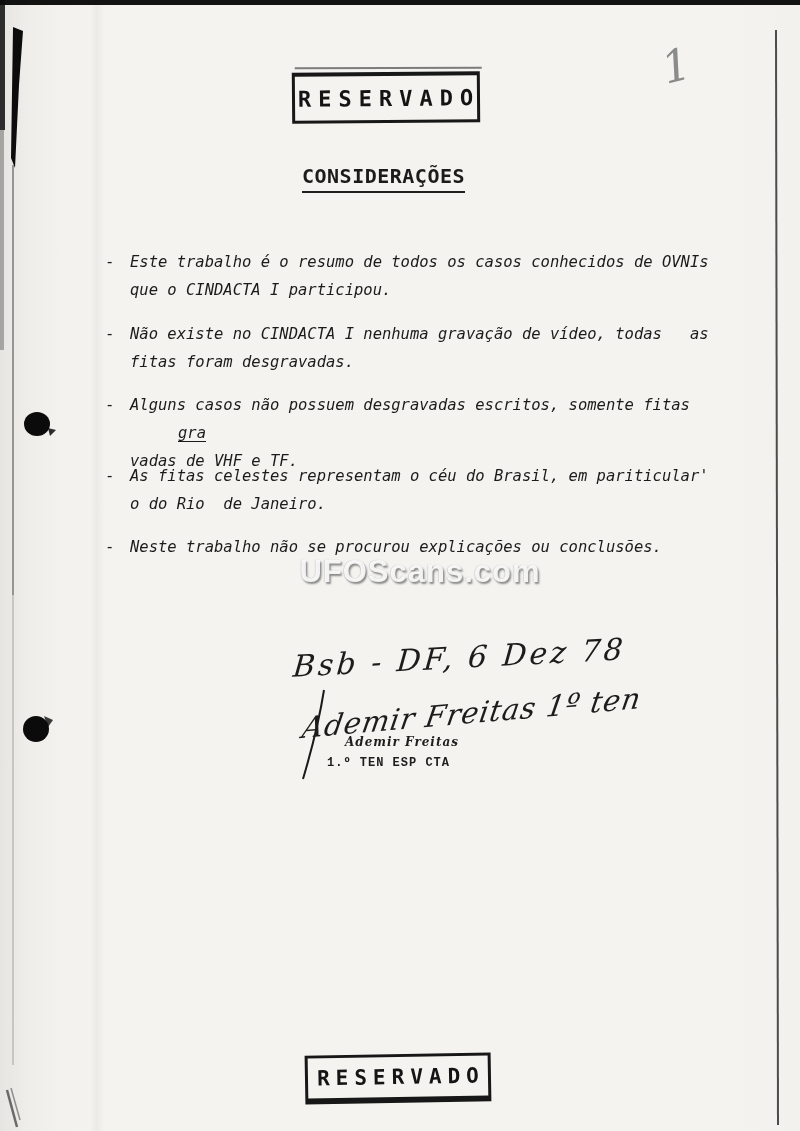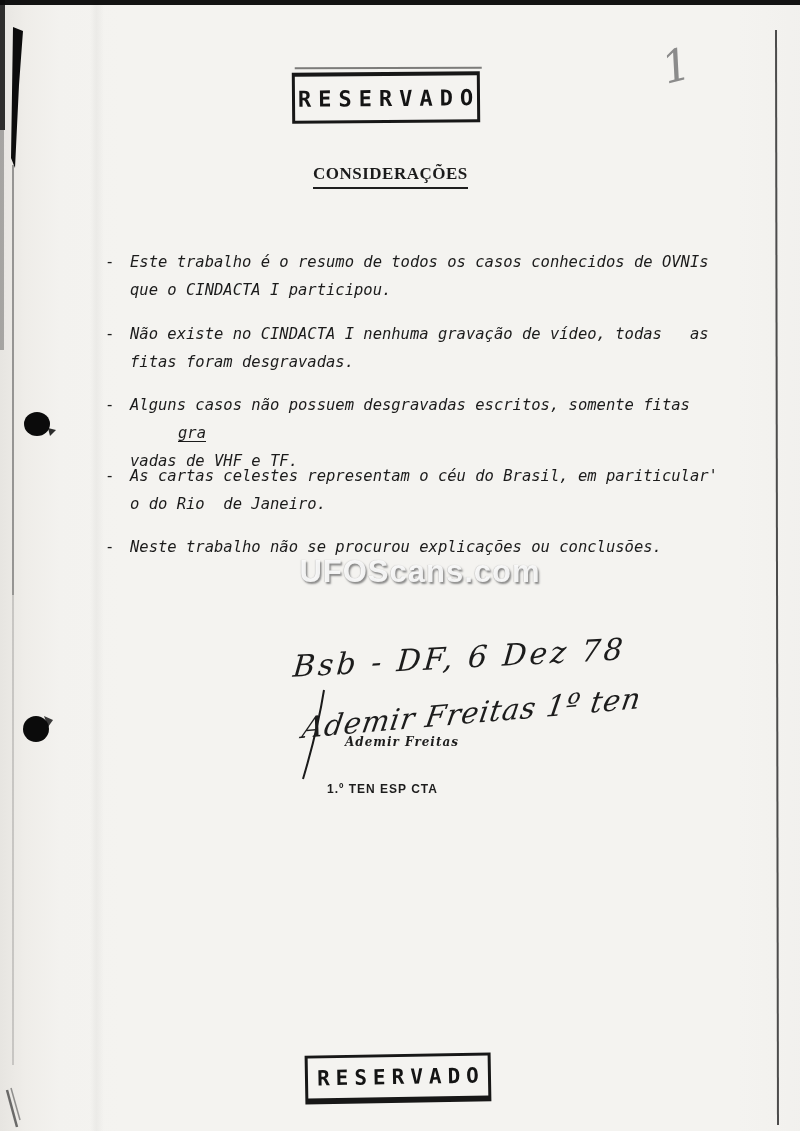--- a/index.html
+++ b/index.html
@@ -35,25 +35,24 @@
   }
   .stamp-bottom .stamp-label{font-size:21px;letter-spacing:6px;}
   .stamp-smudge{position:absolute;left:0px;right:-5px;top:-9px;height:2px;background:rgba(25,25,25,0.55);transform:rotate(0.4deg);}
   .page-number{
     position:absolute;left:662px;top:40px;
     font-family:"DejaVu Serif","Liberation Serif",serif;
     font-style:italic;font-size:44px;color:#8b8b8b;
     transform:rotate(-14deg);
   }
   .doc-title{
-    position:absolute;left:313px;top:164px;
-    font-weight:bold;font-size:17px;letter-spacing:0.5px;
+    position:absolute;left:302px;top:164px;
+    font-weight:bold;font-size:20px;letter-spacing:0.5px;
     border-bottom:2px solid #1f1f1f;padding-bottom:3px;
     white-space:nowrap;
-    font-family:Liberation Serif, serif;
   }
   .bullet{position:absolute;left:105px;width:630px;line-height:28px;font-size:15.5px;}
   .bullet .dash{position:absolute;left:0;top:0;}
   .bullet .btext{display:block;margin-left:25px;white-space:pre-wrap;font-style:italic;}
   .b1{top:248px;} .b2{top:320px;} .b3{top:391px;} .b4{top:462px;} .b5{top:533px;}
   .u-cont{text-decoration:underline;text-underline-offset:3px;margin-left:48px;}
   .watermark{
     position:absolute;left:0;right:0;top:554px;text-align:center;
     font-family:"Liberation Sans","DejaVu Sans",sans-serif;
     font-weight:bold;font-size:31px;letter-spacing:1px;
@@ -73,22 +72,22 @@
     transform:rotate(-5deg) skewX(-14deg);letter-spacing:1px;
   }
   .sig-name{
     position:absolute;left:345px;top:735px;
     font-family:"DejaVu Serif","Liberation Serif",serif;
     font-style:italic;font-weight:bold;font-size:12px;color:#1d1d1d;
     letter-spacing:1px;white-space:nowrap;
   }
   .sig-rank{
     position:absolute;left:327px;top:756px;
-    font-family:Liberation Sans, sans-serif;
-    font-weight:bold;font-size:12px;color:#1d1d1d;letter-spacing:1px;white-space:nowrap;margin-top:26px;
+    font-family:Liberation Mono, monospace;
+    font-weight:bold;font-size:12px;color:#1d1d1d;letter-spacing:1px;white-space:nowrap;
   }
 </style>
 </head>
 <body>
 
 <div class="page">
 
   <div class="crease"></div>
 
   <svg class="artifacts" viewBox="0 0 800 1131" xmlns="http://www.w3.org/2000/svg">
@@ -127,21 +126,21 @@
     <span class="btext">Não existe no CINDACTA I nenhuma gravação de vídeo, todas   as
 fitas foram desgravadas.</span>
   </div>
   <div class="bullet b3">
     <span class="dash">-</span>
     <span class="btext"><span>Alguns casos não possuem desgravadas escritos, somente fitas </span><span class="u-cont">gra</span><span>
 vadas de VHF e TF.</span></span>
   </div>
   <div class="bullet b4">
     <span class="dash">-</span>
-    <span class="btext">As cartas celestes representam o céu do Brasil, em pariticular'
+    <span class="btext">As fitas celestes representam o céu do Brasil, em pariticular'
 o do Rio  de Janeiro.</span>
   </div>
   <div class="bullet b5">
     <span class="dash">-</span>
     <span class="btext">Neste trabalho não se procurou explicações ou conclusões.</span>
   </div>
 
   <div class="watermark">UFOScans.com</div>
 
   <span class="hw hw-date">Bsb - DF, 6 Dez 78</span>

